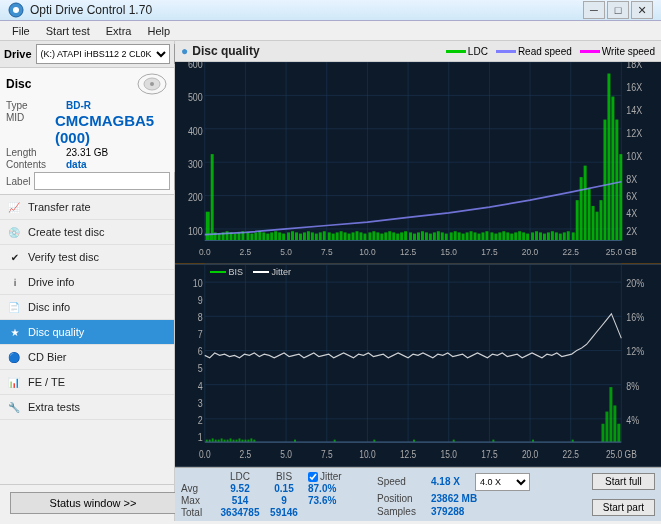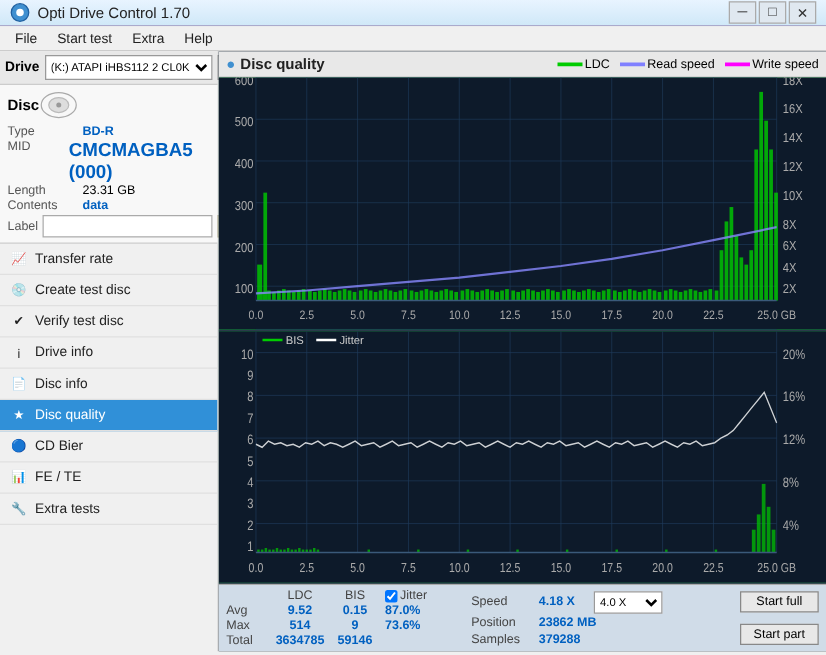--- a/index.html
+++ b/index.html
@@ -17,21 +17,21 @@
     .menu-item { padding: 2px 8px; cursor: pointer; font-size: 11px; color: #222; }
 
     
     .main { display: flex; height: calc(524px - 44px); }
 
     
     .sidebar { width: 175px; background: #f0f0f0; border-right: 1px solid #ccc; display: flex; flex-direction: column; }
 
     
     .disc-panel { padding: 4px 6px; border-bottom: 1px solid #ccc; background: #f8f8f8; }
-    .disc-panel-header { display: flex; align-items: center; justify-content: flex-start; margin-bottom: 4px; }
+    .disc-panel-header { display: flex; align-items: center; justify-content: space-between; margin-bottom: 4px; }
     .disc-panel-title { font-size: 12px; font-weight: bold; }
     .disc-row { display: flex; margin-bottom: 1px; }
     .disc-field { width: 60px; color: #555; font-size: 10px; }
     .disc-value { color: #0060c0; font-size: 10px; font-weight: bold; }
     .disc-value-black { color: #000; font-size: 10px; }
     .disc-label-row { display: flex; align-items: center; gap: 4px; margin-top: 2px; }
     .disc-label-input { flex: 1; height: 18px; border: 1px solid #aaa; background: white; font-size: 10px; padding: 1px; }
     .disc-label-btn { width: 20px; height: 18px; background: #f0e0a0; border: 1px solid #aaa; cursor: pointer; display: flex; align-items: center; justify-content: center; font-size: 10px; }
 
     
@@ -49,21 +49,21 @@
 
     
     .chart-header { background: #e8e8e8; padding: 3px 6px; display: flex; align-items: center; gap: 4px; border-bottom: 1px solid #ccc; }
     .chart-header-icon { color: #4090d0; font-size: 12px; font-weight: bold; }
     .chart-title { font-size: 12px; font-weight: bold; color: #222; flex: 1; }
     .legend { display: flex; align-items: center; gap: 8px; font-size: 10px; }
     .legend-item { display: flex; align-items: center; gap: 2px; }
     .legend-color { width: 20px; height: 3px; }
 
     
-    .charts-area { flex: 1; display: flex; flex-direction: column; background: #15803d; }
+    .charts-area { flex: 1; display: flex; flex-direction: column; background: #a16207; }
 
     .chart-container { flex: 1; position: relative; border-bottom: 1px solid #2a3a4a; }
     .btn-start { padding: 2px 10px; background: #e8e8e8; border: 1px solid #888; cursor: pointer; font-size: 10px; white-space: nowrap; }
 
     .drive-bar-full { display: flex; align-items: center; gap: 4px; background: #e8e8e8; padding: 3px 4px; border-bottom: 1px solid #ccc; }
   </style>
 </head>
 <body>
 
 <div class="title-bar">
@@ -164,20 +164,23 @@
       <div class="nav-item">
         <span class="nav-icon">📊</span>
         <span class="nav-label">FE / TE</span>
       </div>
       <div class="nav-item">
         <span class="nav-icon">🔧</span>
         <span class="nav-label">Extra tests</span>
       </div>
     </div>
 
+    <div style="padding:3px 4px;border-top:1px solid #ccc;">
+      <button class="status-window-btn" style="width:100%;">Status window &gt;&gt;</button>
+    </div>
 
   </div>
 
   <div class="content">
 
     <div class="chart-header">
       <span class="chart-header-icon">●</span>
       <span class="chart-title">Disc quality</span>
       <div class="legend">
         <div class="legend-item">

